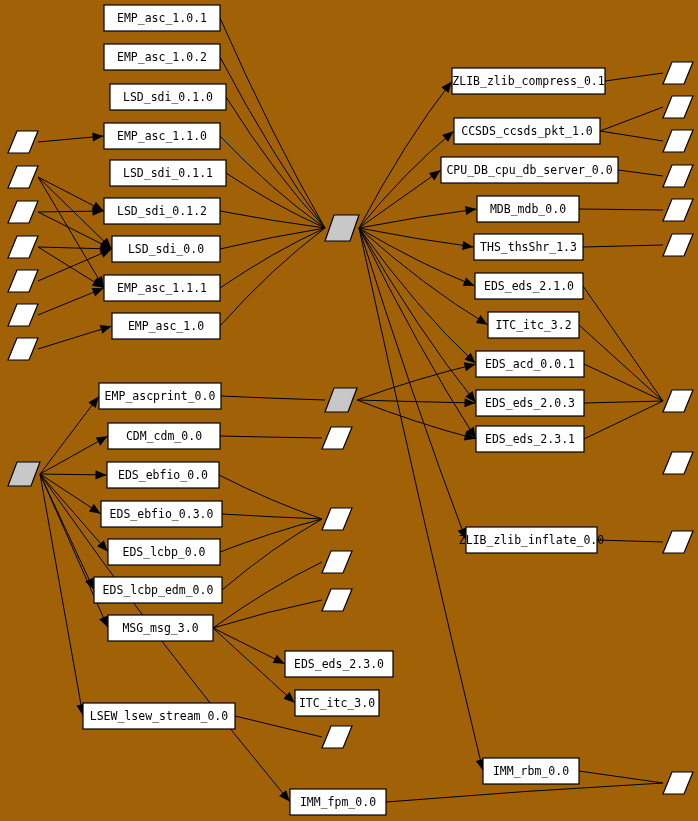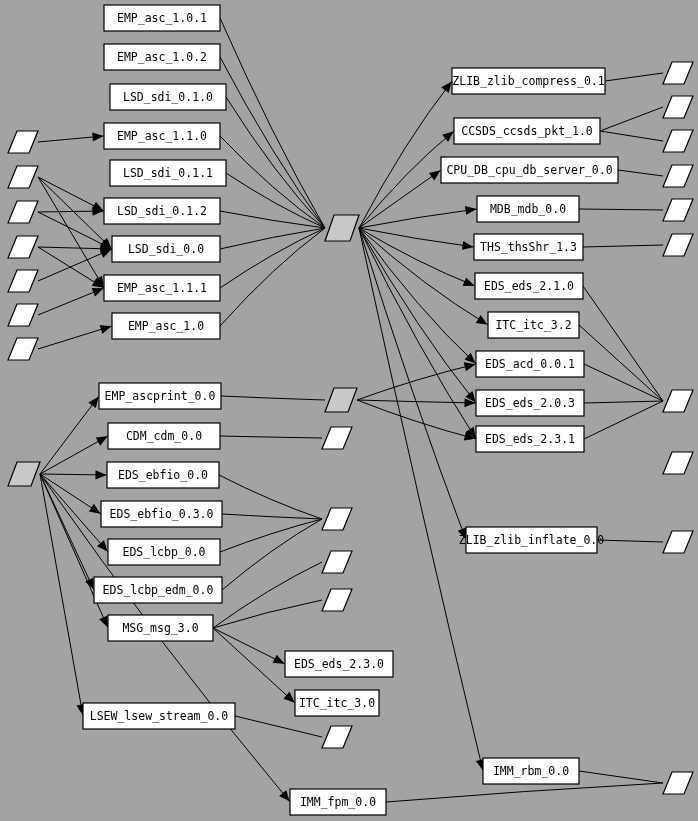--- a/index.html
+++ b/index.html
@@ -4,21 +4,21 @@
 <style>
   html, body {
     margin: 0;
     padding: 0;
     background: #ffffff;
   }
   #canvas-wrap {
     position: relative;
     width: 698px;
     height: 821px;
-    background: #a3a3a3;
+    background: #a16207;
     overflow: hidden;
   }
   svg#graph {
     display: block;
     width: 698px;
     height: 821px;
     font-family: "DejaVu Sans Mono", "Liberation Mono", monospace;
   }
   .node-box {
     fill: #ffffff;

